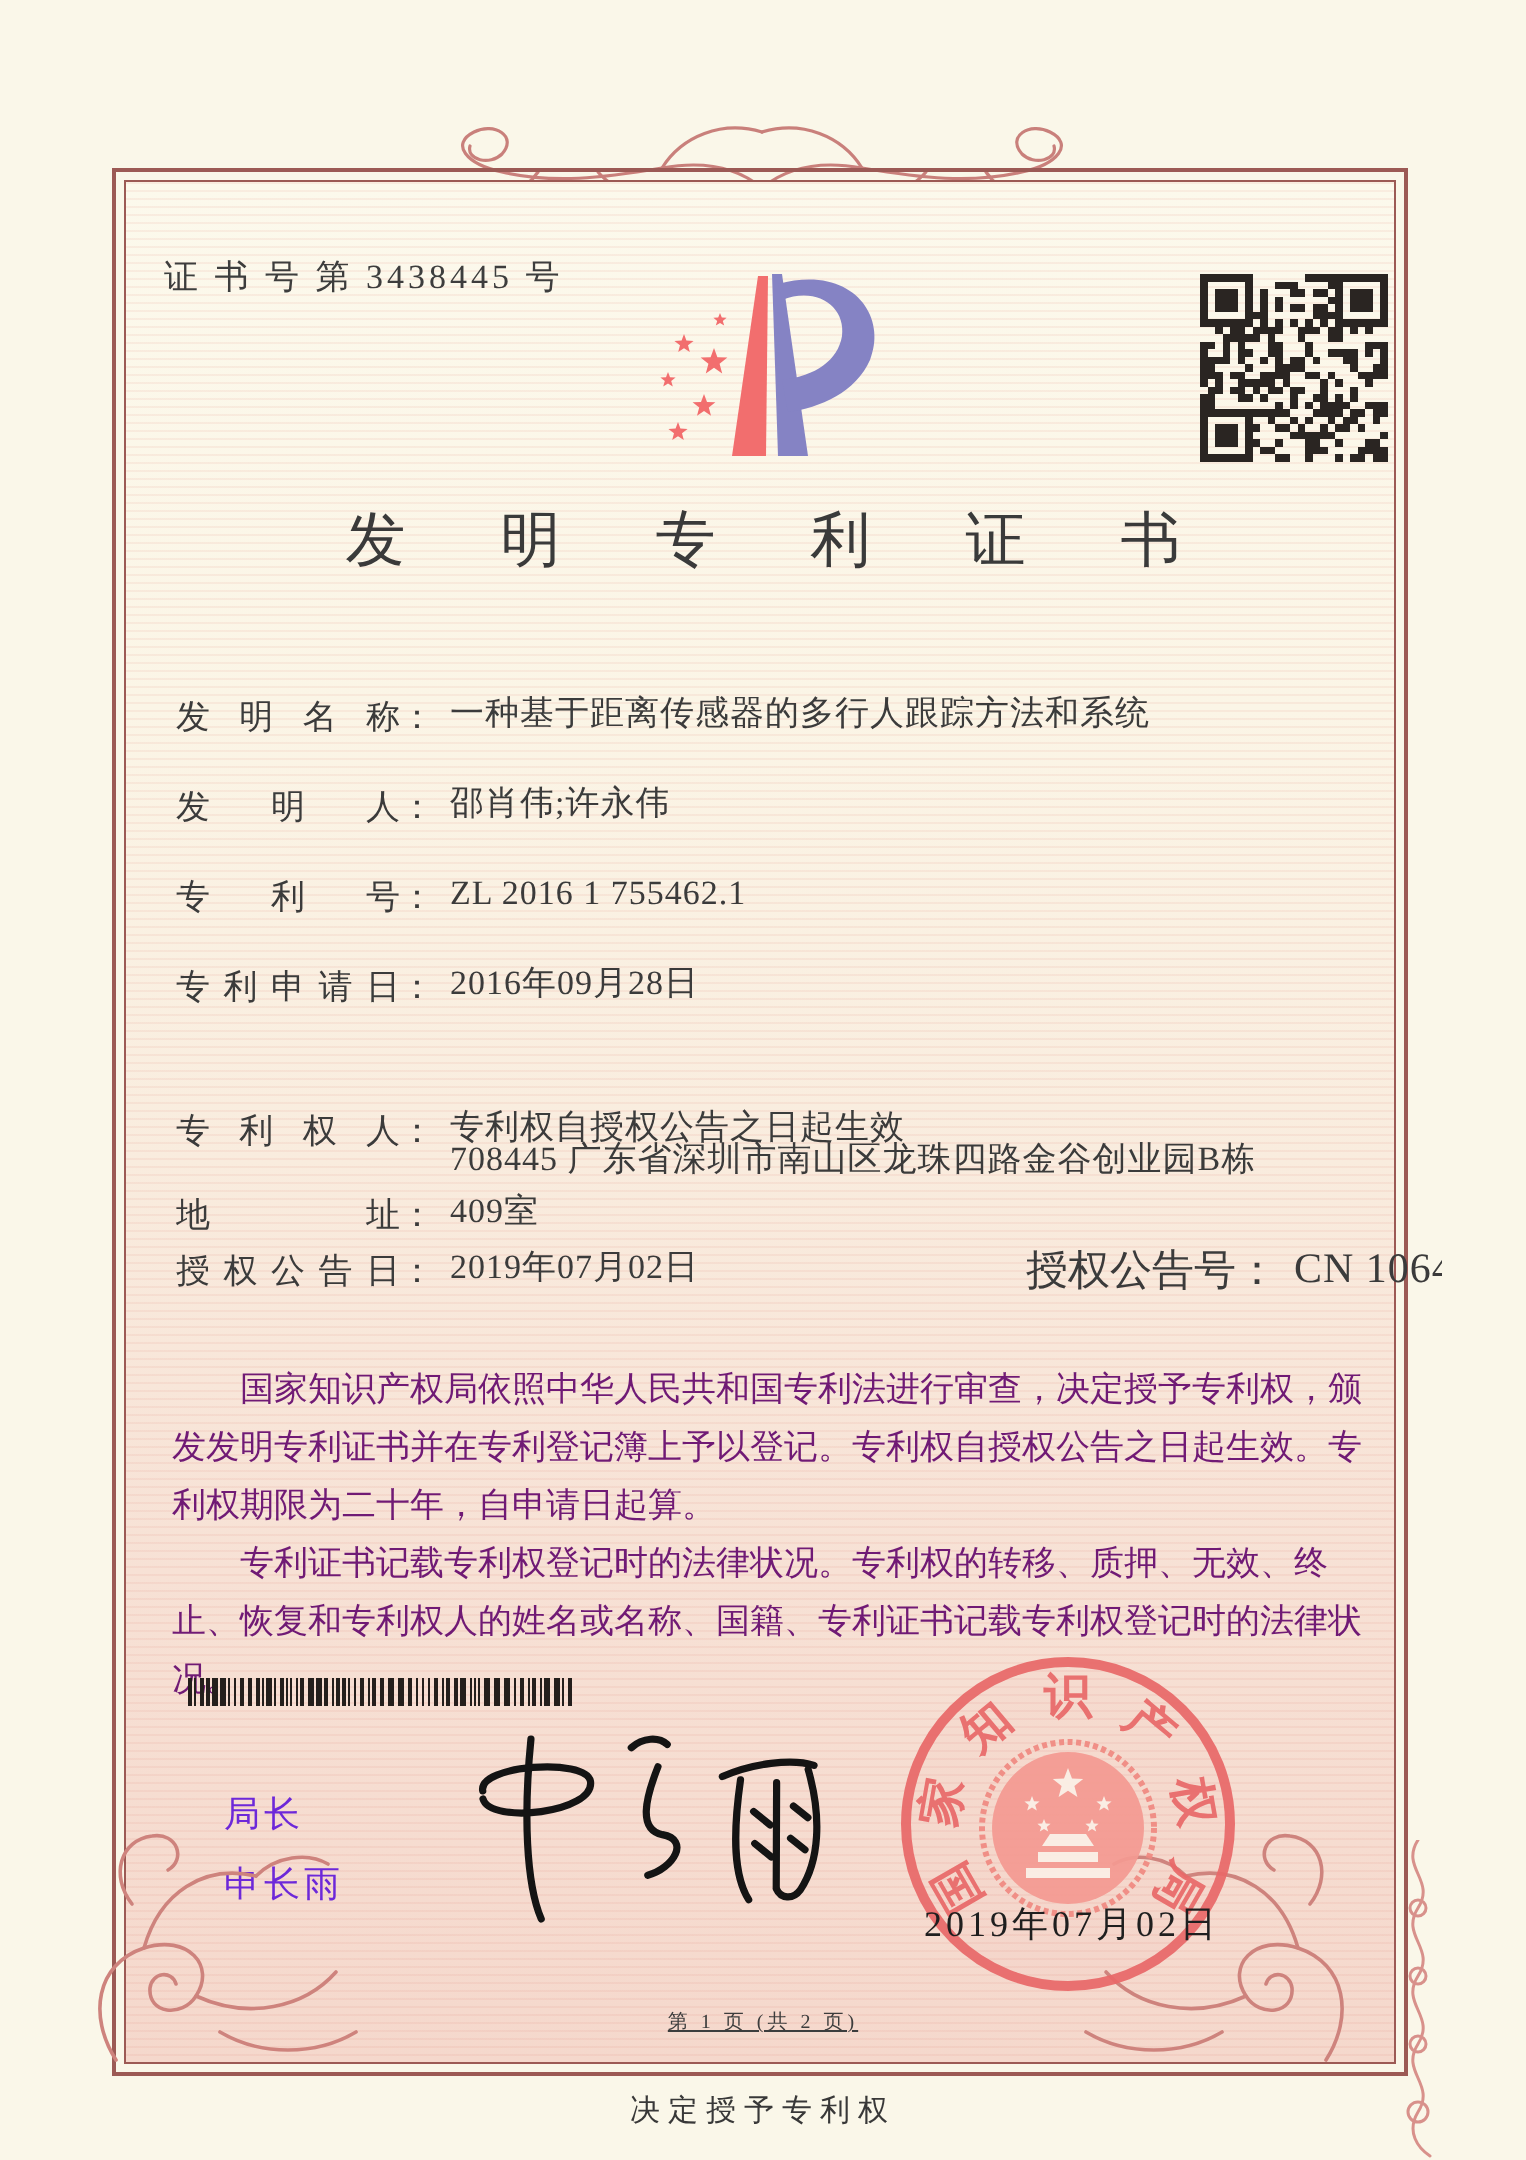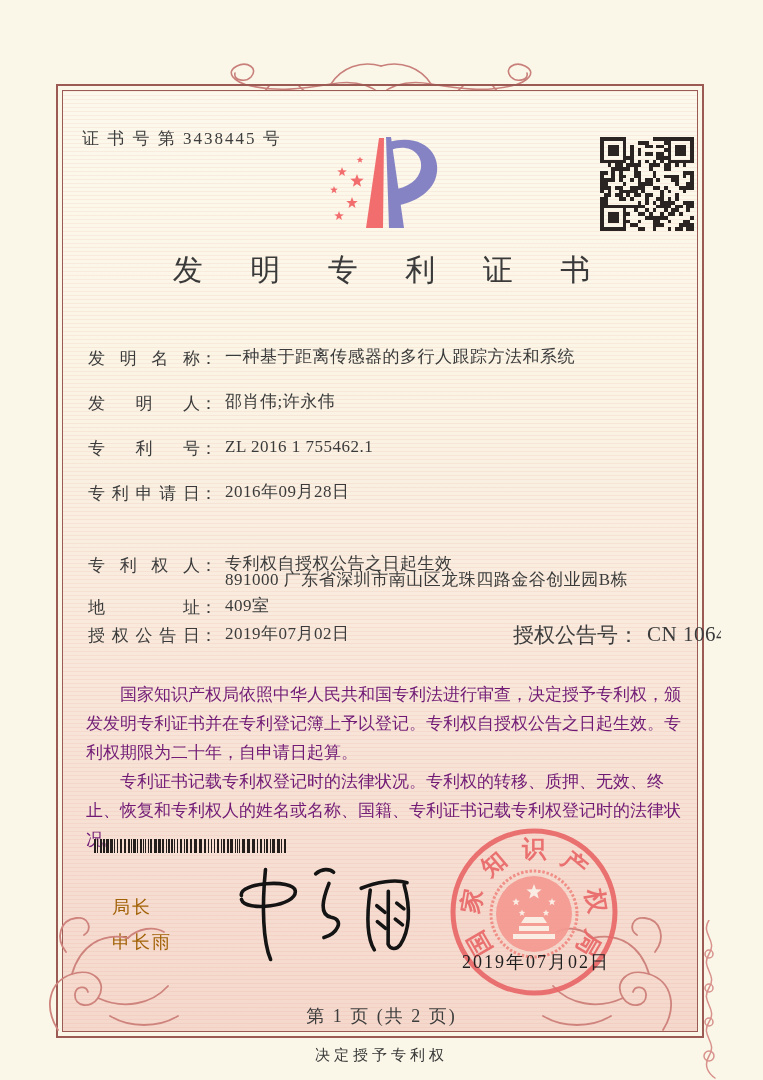--- a/index.html
+++ b/index.html
@@ -20,25 +20,25 @@
   .flabel{flex:0 0 112px;text-align:justify;text-align-last:justify;}
   .colon{flex:0 0 auto;margin-right:8px;}
   .fvalue{flex:1 1 auto;letter-spacing:0.5px;line-height:26px;}
   .addr .fvalue{max-width:505px;}
   .grant2{position:absolute;left:425px;top:0;display:flex;font-size:21px;color:#3b3b3b;white-space:nowrap;}
   .grant2 .flabel{flex:0 0 95px;}
   .body-text{position:absolute;left:86px;top:680px;width:596px;font-size:17px;line-height:29px;color:#701a75;}
   .body-text p{margin:0;text-indent:2em;}
   
   .barcode{position:absolute;left:94px;top:839px;width:196px;height:14px;}
-  .director{position:absolute;left:112px;top:890px;font-size:18px;line-height:35px;color:#a16207;letter-spacing:2px;}
+  .director{position:absolute;left:112px;top:890px;font-size:18px;line-height:35px;color:#6d28d9;letter-spacing:2px;}
   .signature{position:absolute;left:212px;top:860px;width:200px;height:105px;transform:rotate(-2deg);}
   .seal{position:absolute;left:444px;top:822px;width:180px;height:180px;opacity:0.93;z-index:2;}
   .seal-date{position:absolute;left:462px;top:950px;font-size:18px;letter-spacing:2px;color:#1f1f1f;z-index:3;}
-  .page-info{position:absolute;left:0;top:1004px;width:763px;text-align:center;font-size:18px;letter-spacing:2px;color:#3d3d3d;}
+  .page-info{position:absolute;left:0;top:1004px;width:763px;text-align:center;font-size:10px;letter-spacing:2px;color:#3d3d3d;text-decoration:underline;}
   .footer-note{position:absolute;left:0;top:1046px;width:763px;text-align:center;font-size:15px;letter-spacing:4px;color:#383838;}
   
   .top-ornament{position:absolute;left:181px;top:46px;width:400px;height:62px;}
   .corner-fl{position:absolute;width:190px;height:148px;z-index:1;}
   .corner-fl.bl{left:40px;top:888px;}
   .corner-fl.br{right:40px;top:888px;transform:scaleX(-1);}
   .edge-lace{position:absolute;right:0px;top:920px;width:26px;height:160px;}
   .logo{position:absolute;left:328px;top:130px;width:190px;height:108px;}
   .qr{position:absolute;left:600px;top:137px;width:94px;height:94px;}
 </style>
@@ -103,21 +103,21 @@
     <span class="fvalue">2016年09月28日</span>
   </div>
   <div class="frow" style="top:551px">
     <span class="flabel">专利权人</span>
       <span class="colon">：</span>
     <span class="fvalue">专利权自授权公告之日起生效</span>
   </div>
   <div class="frow addr" style="top:567px">
     <span class="flabel">地址</span>
       <span class="colon">：</span>
-    <span class="fvalue">891000 广东省深圳市南山区龙珠四路金谷创业园B栋409室</span>
+    <span class="fvalue">708445 广东省深圳市南山区龙珠四路金谷创业园B栋409室</span>
   </div>
   <div class="frow" style="top:621px">
     <span class="flabel">授权公告日</span>
       <span class="colon">：</span>
     <span class="fvalue">2019年07月02日</span>
     <span class="grant2">
       <span class="flabel">授权公告号</span>
         <span class="colon">：</span>
       <span class="fvalue">CN 106447698 B</span>
     </span>

